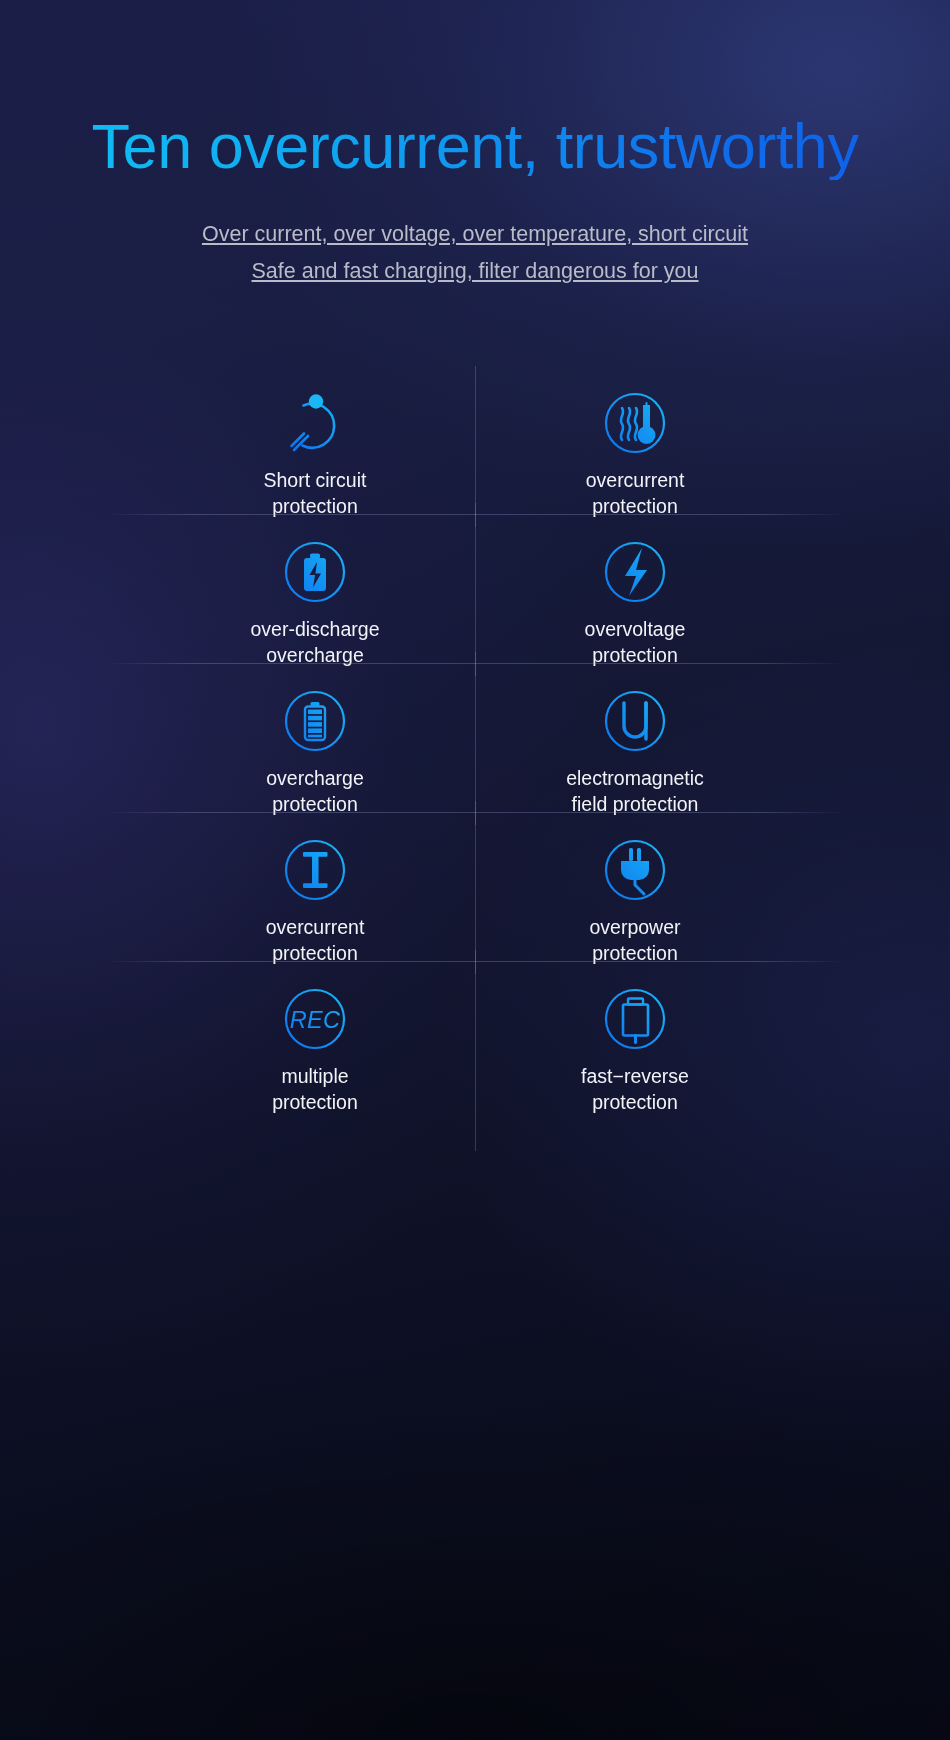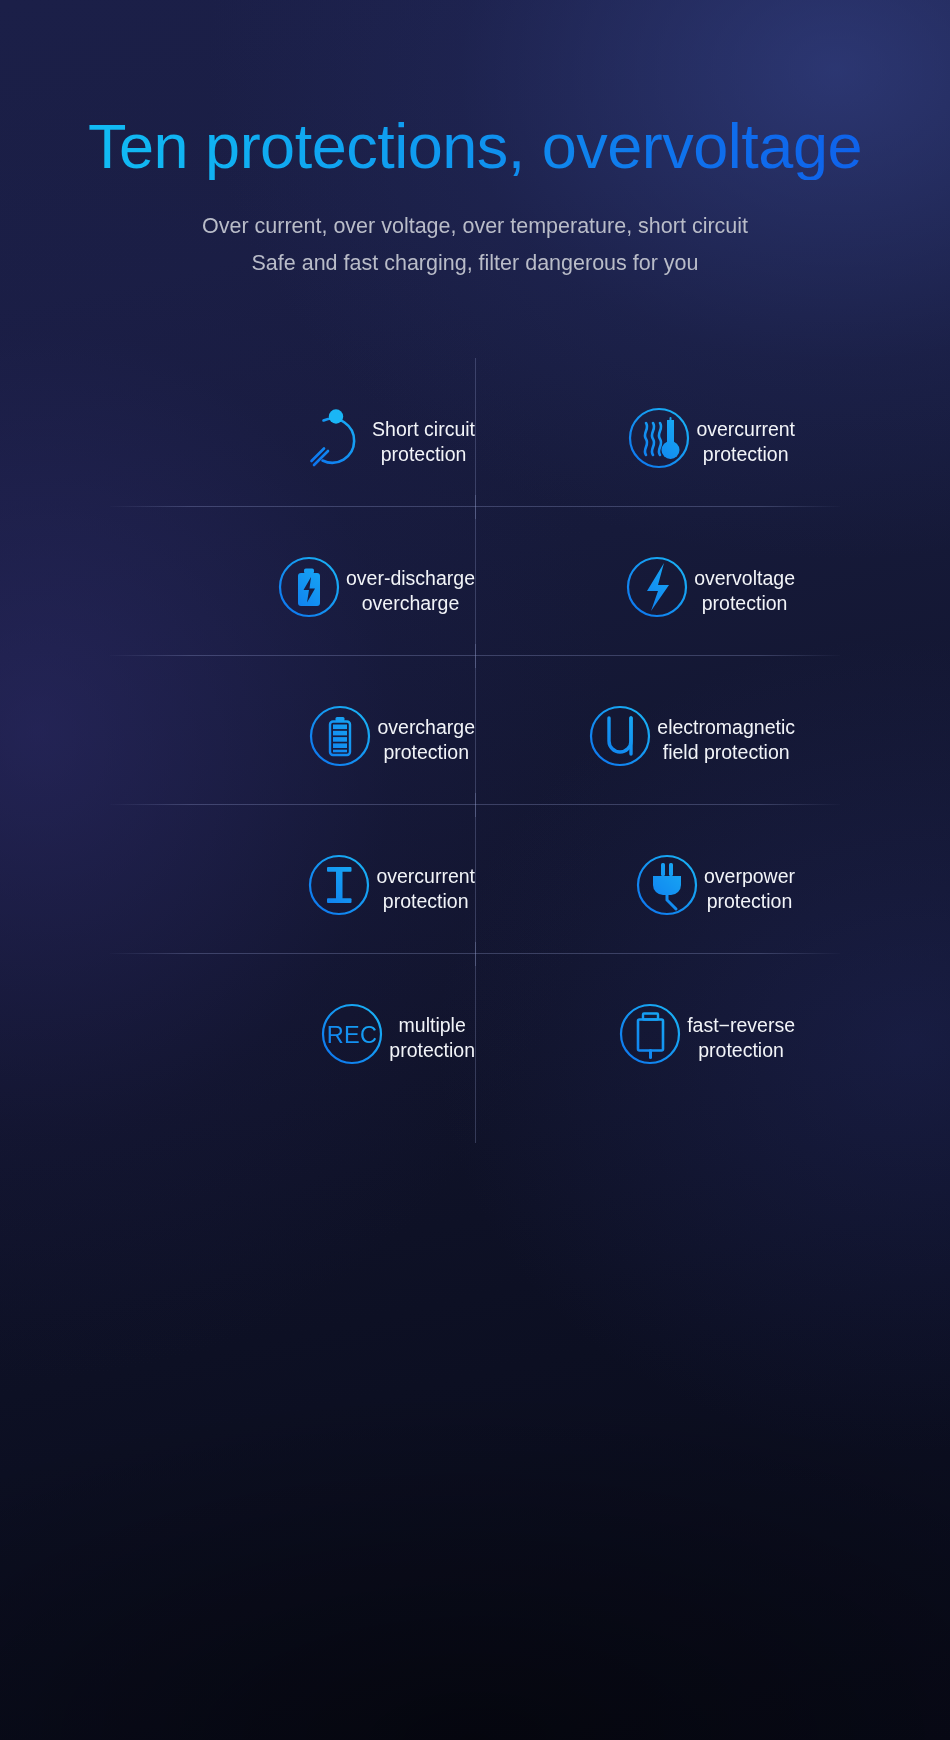--- a/index.html
+++ b/index.html
@@ -46,44 +46,45 @@
     font-weight: 400;
     background: linear-gradient(92deg, #12c2f5 0%, #10b2f2 22%, #0f97ef 48%, #0f6fec 74%, #0e5bea 100%);
     -webkit-background-clip: text;
     background-clip: text;
     color: transparent;
     -webkit-text-fill-color: transparent;
     margin: 0;
     padding: 0 40px;
   }
   .subtitle {
-    margin-top: 28px;
+    margin-top: 36px;
     color: #b9bcc8;
     font-size: 21.5px;
     line-height: 1.72;
     font-weight: 400;
+    text-decoration: underline;
   }
   .subtitle div { white-space: nowrap; }
 
   
   .grid {
     position: relative;
     z-index: 2;
     margin: 76px auto 0;
     width: 640px;
     display: grid;
     grid-template-columns: 1fr 1fr;
   }
   .cell {
     position: relative;
     height: 149px;
     display: flex;
-    flex-direction: row;
+    flex-direction: column;
     align-items: center;
-    justify-content: flex-end;
+    justify-content: space-between;
     padding-top: 20px;
     box-sizing: border-box;
   }
   
   .cell.hdiv:after {
     content: "";
     position: absolute;
     left: -45px;
     right: -45px;
     bottom: 0;
@@ -106,39 +107,40 @@
   .cell.right.vtop:before   { top: 0; }
   .cell.right.vbot:before   { bottom: -40px; }
 
   .icon-wrap {
     width: 74px;
     height: 74px;
     display: flex;
     align-items: center;
     justify-content: center;
     margin-bottom: 8px;
+    font-style: italic;
   }
   .icon-wrap svg { display: block; overflow: visible; }
 
   .label {
     color: #f2f4f8;
     font-size: 19.5px;
     line-height: 1.33;
     text-align: center;
     font-weight: 400;
     white-space: pre-line;
   }
 </style>
 </head>
 <body>
 
 <div class="page">
 
   <div class="header">
-    <h1 class="title">Ten protections, overvoltage</h1>
+    <h1 class="title">Ten overcurrent, trustworthy</h1>
     <div class="subtitle">
       <div>Over current, over voltage, over temperature, short circuit</div>
       <div>Safe and fast charging, filter dangerous for you</div>
     </div>
   </div>
 
   <div class="grid">
 
     <div class="cell left hdiv">
       <div class="icon-wrap">

